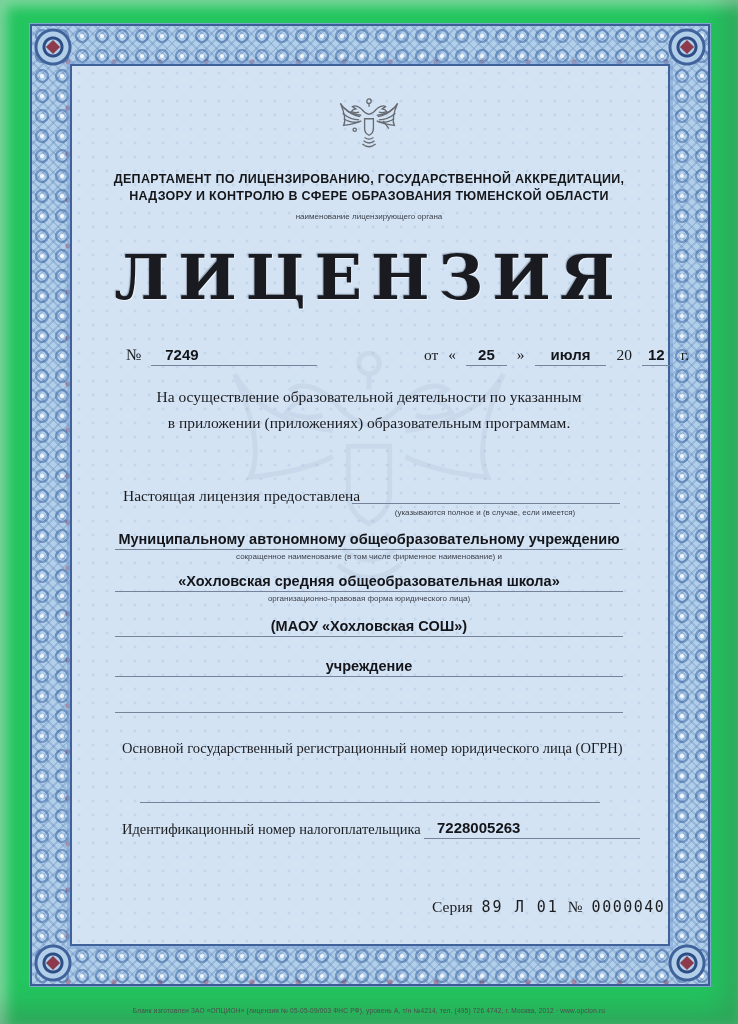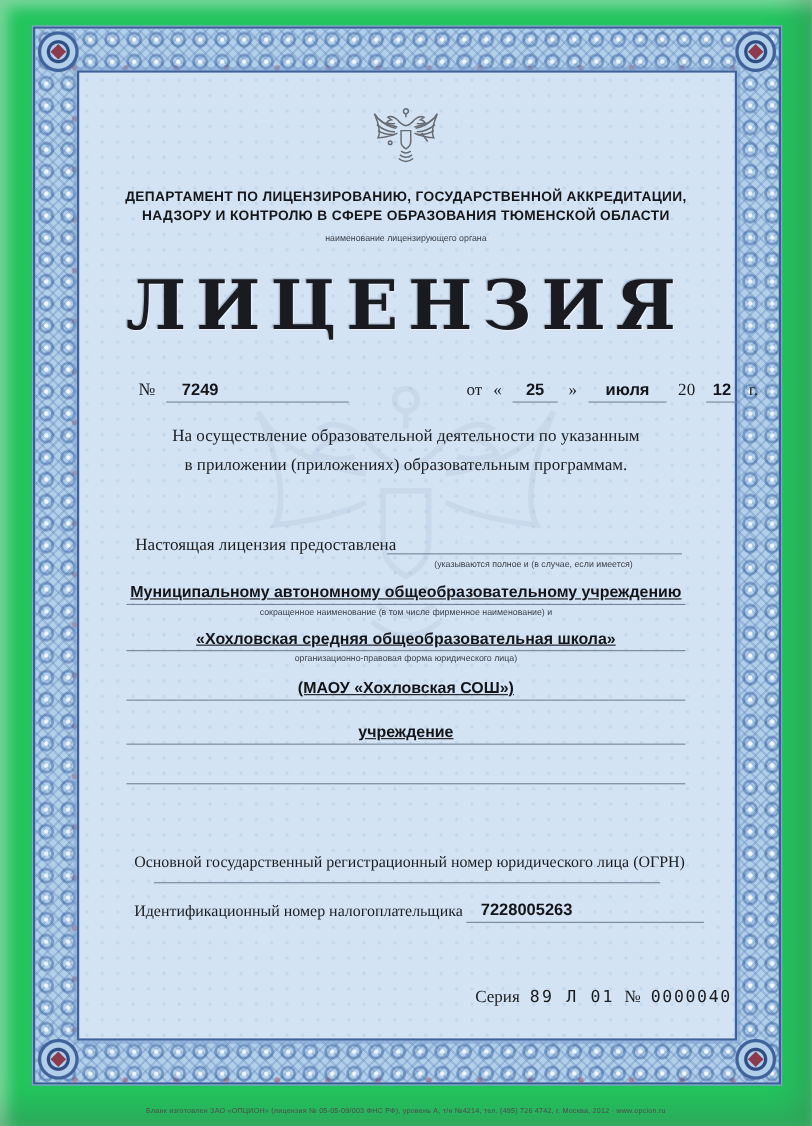--- a/index.html
+++ b/index.html
@@ -28,21 +28,21 @@
   .c-tl{left:-2px;top:-2px}.c-tr{right:-2px;top:-2px}.c-bl{left:-2px;bottom:-2px}.c-br{right:-2px;bottom:-2px}
   
   .abs{position:absolute;}
   .center{left:70px;right:70px;text-align:center;}
   .hline{font:700 12.5px/17px "Liberation Sans",sans-serif;letter-spacing:.3px;color:#15161a;}
   .cap{font:400 8px/10px "Liberation Sans",sans-serif;color:#3a3f49;}
   .title{font:700 62px/76px "DejaVu Serif",serif;letter-spacing:9px;color:#191b21;
          text-shadow:1px 1px 0 rgba(255,255,255,.55), -1px -1px 1px rgba(20,30,60,.25);}
   .serif15{font:400 15.5px/22px "Liberation Serif",serif;color:#1b1c20;}
   .serif14{font:400 14.5px/20px "Liberation Serif",serif;color:#1b1c20;}
-  .bold-entry{font:700 14.5px/20px "Liberation Sans",sans-serif;color:#14151a;text-decoration:underline;}
+  .bold-entry{font:700 14.5px/20px "Liberation Sans",sans-serif;color:#14151a;}
   .bold-val{font:700 15px/20px "Liberation Sans",sans-serif;color:#14151a;}
   .mono{font:400 15px/20px "DejaVu Sans Mono",monospace;color:#1b1c20;}
   .ul{position:absolute;height:0;border-bottom:1.4px solid #76839a;}
   .dval{font:700 15px/20px "Liberation Sans",sans-serif;color:#14151a;border-bottom:1.4px solid #76839a;}
   .row{display:flex;align-items:baseline;}
   .watermark{position:absolute;left:214px;top:330px;width:310px;height:310px;opacity:.055;}
   .emblem{position:absolute;left:336px;top:86px;width:66px;height:82px;}
   .footer-note{font:400 6.5px/8px "Liberation Sans",sans-serif;color:#4c4c4c;letter-spacing:.2px;}
 </style>
 </head>
@@ -131,21 +131,21 @@
   <div class="abs center cap" style="top:594px">организационно-правовая форма юридического лица)</div>
 
   <div class="abs center bold-entry" style="top:616px">(МАОУ «Хохловская СОШ»)</div>
   <div class="ul" style="left:115px;top:636px;width:508px"></div>
 
   <div class="abs center bold-entry" style="top:656px">учреждение</div>
   <div class="ul" style="left:115px;top:676px;width:508px"></div>
 
   <div class="ul" style="left:115px;top:712px;width:508px"></div>
 
-  <div class="abs serif14" style="left:122px;top:774px">Основной государственный регистрационный номер юридического лица (ОГРН)</div>
+  <div class="abs serif14" style="left:122px;top:738px">Основной государственный регистрационный номер юридического лица (ОГРН)</div>
   <div class="ul" style="left:140px;top:802px;width:460px"></div>
 
   <div class="abs serif14" style="left:122px;top:819px">Идентификационный номер налогоплательщика</div>
   <div class="abs bold-val" style="left:437px;top:818px">7228005263</div>
   <div class="ul" style="left:424px;top:838px;width:216px"></div>
 
   <div class="abs row" style="left:432px;top:896px;gap:9px">
     <span class="serif15">Серия</span>
     <span class="mono" style="letter-spacing:2px">89 Л 01</span>
     <span class="serif15">№</span>

